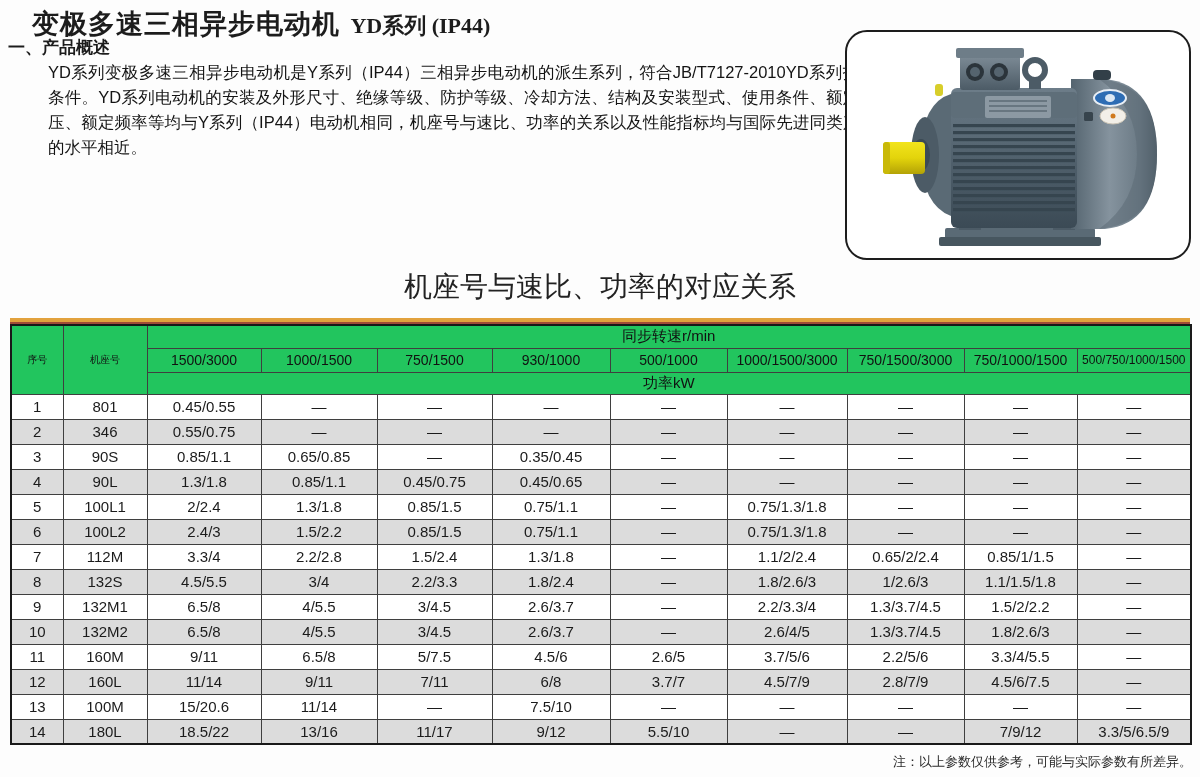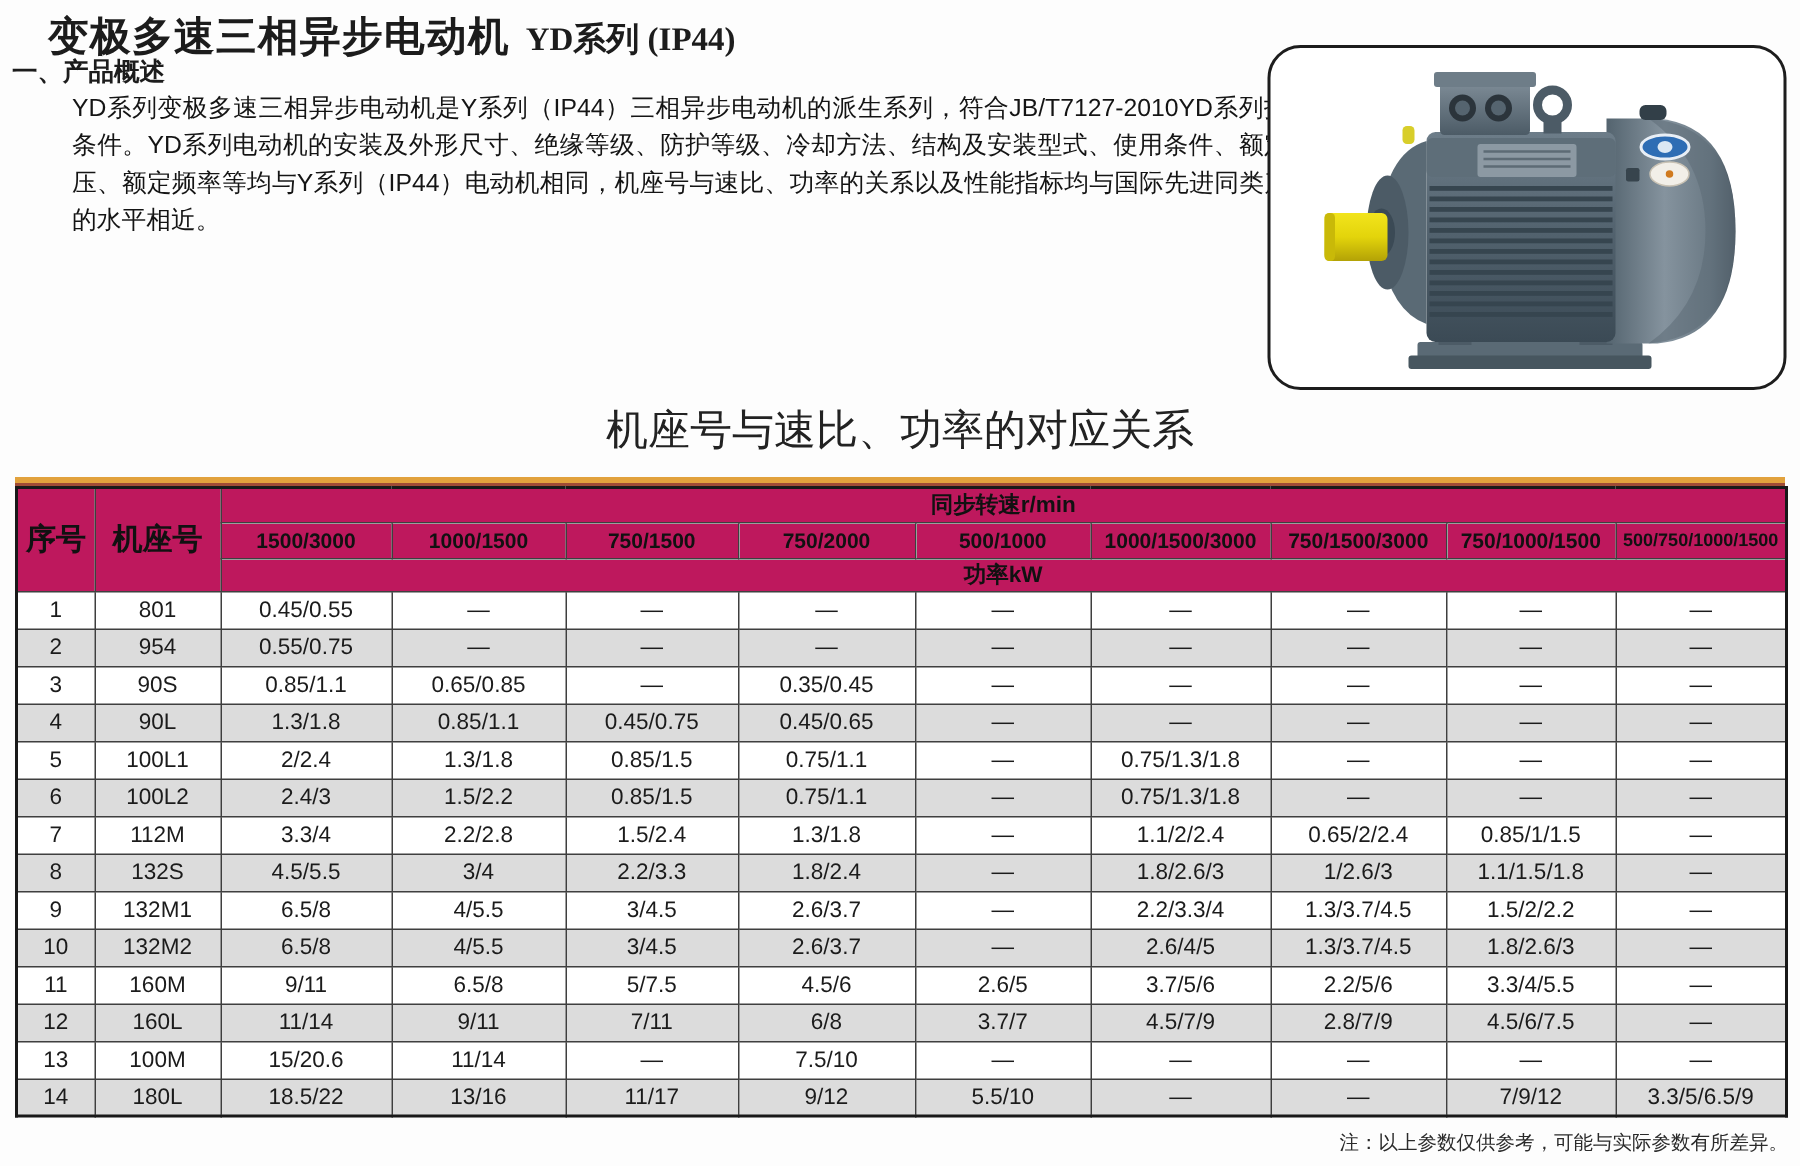--- a/index.html
+++ b/index.html
@@ -58,26 +58,26 @@
   }
   table.spec {
     width:1180px; table-layout:fixed; border-collapse:collapse;
     border:2px solid #191919;
   }
   table.spec th, table.spec td {
     border:1px solid #3f3f3f;
     text-align:center; vertical-align:middle;
     overflow:hidden; white-space:nowrap;
   }
-  table.spec thead th { background:#be185d; font-weight:700; color:#111; }
+  table.spec thead th { background:#22c55e; font-weight:400; color:#111; }
   tr.h1 th { height:23px; font-size:15px; }
   tr.h2 th { height:24px; font-size:14px; }
   tr.h2 th.small { font-size:12px; }
   tr.h3 th { height:22px; font-size:15px; }
-  tr.h1 th[rowspan] { font-size:20px; }
+  tr.h1 th[rowspan] { font-size:10px; }
   table.spec tbody td { height:25px; font-size:15px; background:#ffffff; color:#1b1b1b; }
   table.spec tbody tr.alt td { background:#dcdcdc; }
 
   
   .note {
     position:absolute; top:753px; right:8px;
     font-size:13px; color:#2a2a2a;
   }
 </style>
 </head>
@@ -210,21 +210,21 @@
     <thead>
       <tr class="h1">
         <th rowspan="3">序号</th>
         <th rowspan="3">机座号</th>
         <th colspan="9">同步转速r/min</th>
       </tr>
       <tr class="h2">
           <th>1500/3000</th>
           <th>1000/1500</th>
           <th>750/1500</th>
-          <th>750/2000</th>
+          <th>930/1000</th>
           <th>500/1000</th>
           <th>1000/1500/3000</th>
           <th>750/1500/3000</th>
           <th>750/1000/1500</th>
           <th class="small">500/750/1000/1500</th>
         </tr>
       <tr class="h3">
         <th colspan="9">功率kW</th>
       </tr>
     </thead>
@@ -237,21 +237,21 @@
           <td>—</td>
           <td>—</td>
           <td>—</td>
           <td>—</td>
           <td>—</td>
           <td>—</td>
           <td>—</td>
         </tr>
         <tr class="alt">
           <td>2</td>
-          <td>954</td>
+          <td>346</td>
           <td>0.55/0.75</td>
           <td>—</td>
           <td>—</td>
           <td>—</td>
           <td>—</td>
           <td>—</td>
           <td>—</td>
           <td>—</td>
           <td>—</td>
         </tr>

